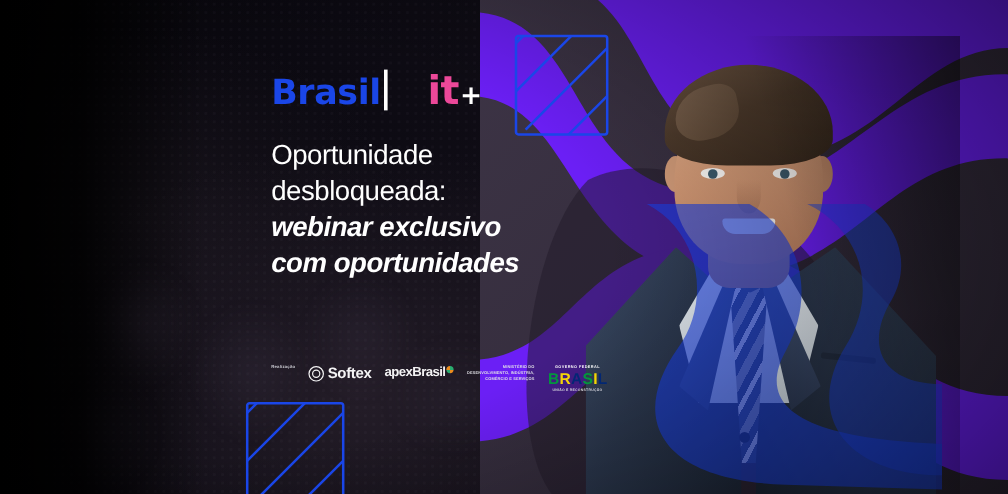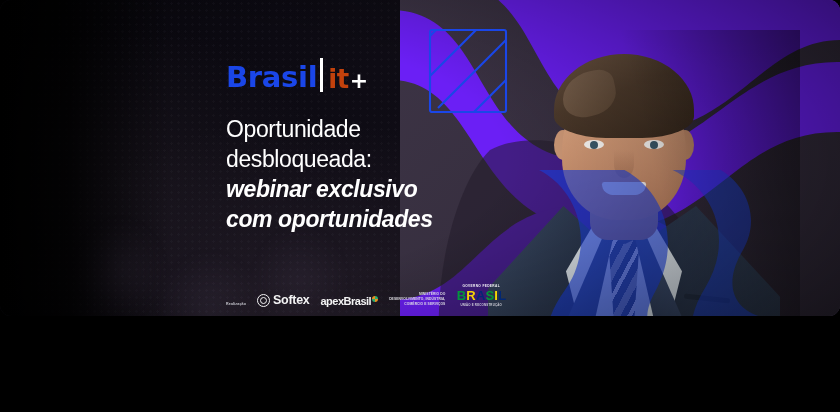--- a/index.html
+++ b/index.html
@@ -1,23 +1,22 @@
 <!DOCTYPE html>
 <html><head>
 <meta charset="utf-8">
 <style>
   html,body{margin:0;padding:0;background:#000;}
   body{font-family:"Liberation Sans",sans-serif;}
 
   .banner{
     position:relative;
-    width:840px;height:316px;
+    width:840px;height:412px;
     overflow:hidden;
     background:#0a0810;
-    border-radius:11px;
   }
 
   
   .bg-base{
     position:absolute;inset:0;
     background:
       radial-gradient(ellipse 420px 300px at 300px 330px, #241d28 0%, rgba(20,16,24,0) 70%),
       radial-gradient(ellipse 300px 220px at 120px 180px, #17131b 0%, rgba(10,8,14,0) 72%),
       linear-gradient(105deg,#060509 0%,#0c0a12 30%,#100d16 55%,#171320 100%);
   }
@@ -174,42 +173,42 @@
   .logo-brasil{
     font-size:29px;font-weight:700;letter-spacing:-.3px;
     color:#1a46e8;line-height:1;
     font-family:"DejaVu Sans",sans-serif;
   }
   .logo-bar{
     width:3px;height:34px;background:#ffffff;
     margin:0 5px 0 3px;align-self:flex-start;
   }
   .logo-it{
-    font-size:26px;font-weight:700;color:#c2410c;line-height:1;
-    font-family:"DejaVu Sans",sans-serif;letter-spacing:-.5px;
+    font-size:33px;font-weight:700;color:#ec4899;line-height:1;
+    font-family:"DejaVu Sans",sans-serif;letter-spacing:-.5px;margin-left:28px;
   }
   .logo-plus{
     font-size:22px;font-weight:700;color:#ffffff;line-height:1;
     margin-left:1px;font-family:"DejaVu Sans",sans-serif;
   }
 
   .headline{margin:0;}
   .hl-line{
     color:#ffffff;
     font-size:23px;
     line-height:30px;
     letter-spacing:-.4px;
     white-space:nowrap;
   }
   .hl-light{font-weight:400;}
   .hl-bold{font-weight:700;font-style:italic;}
 
   .partners{
-    position:absolute;left:226px;top:284px;
-    display:flex;align-items:flex-end;gap:11px;
+    position:absolute;left:226px;top:304px;
+    display:flex;align-items:flex-start;gap:11px;
     z-index:8;opacity:.95;
   }
   .pt-realizacao{
     font-size:3.6px;font-weight:700;color:#cfcfd6;
     letter-spacing:.15px;line-height:1.3;white-space:nowrap;
   }
   .pt-softex{display:flex;align-items:center;gap:3px;}
   .softex-mark{
     width:11px;height:11px;border-radius:50%;
     border:1.4px solid #ffffff;position:relative;

